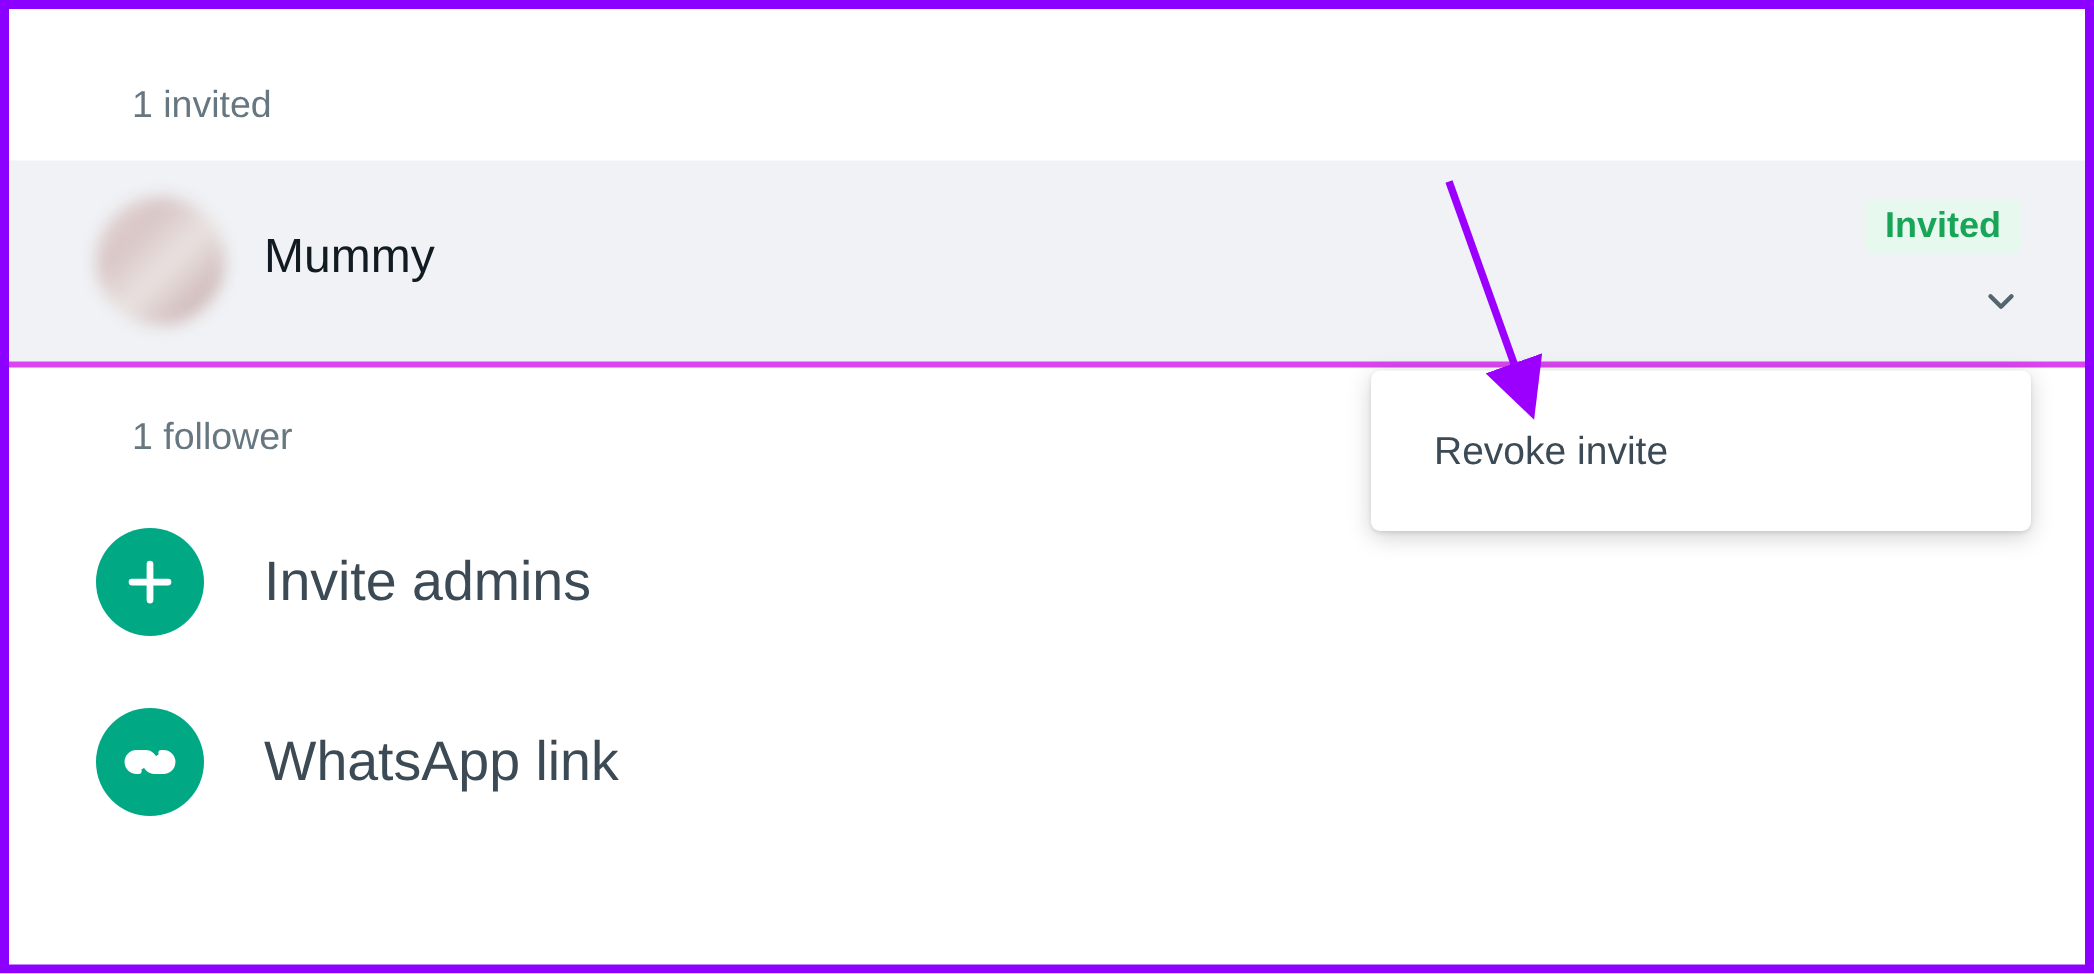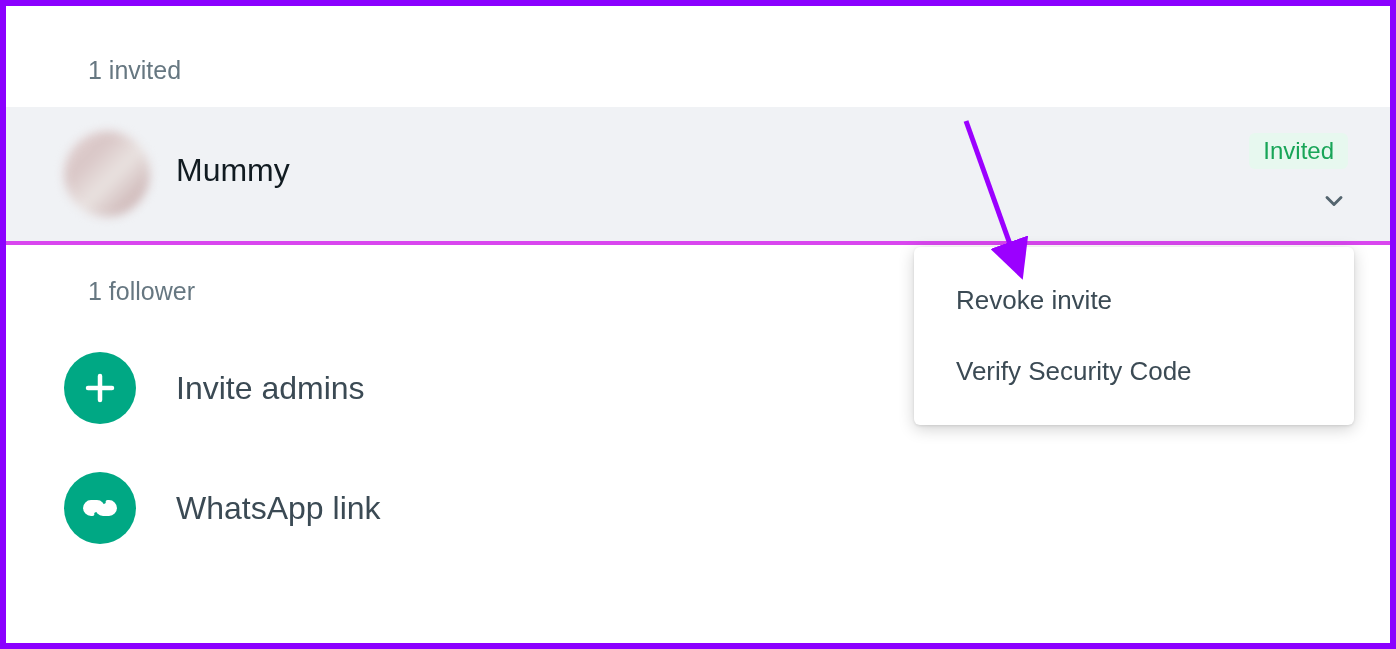--- a/index.html
+++ b/index.html
@@ -62,21 +62,21 @@
     flex-direction: column;
     align-items: flex-end;
     gap: 18px;
   }
   .invited-badge {
     background: #e7f8ef;
     color: #18a558;
     font-size: 24px;
     padding: 4px 14px;
     border-radius: 6px;
-    font-weight: 400;
+    font-weight: 700;
   }
   .chevron {
     color: #54656f;
   }
   .chevron svg { width: 28px; height: 28px; display:block; }
 
   .dropdown {
     position: absolute;
     top: 222px;
     left: 908px;
@@ -108,21 +108,21 @@
     height: 72px;
     border-radius: 50%;
     background: #00a884;
     display: flex;
     align-items: center;
     justify-content: center;
     flex-shrink: 0;
   }
   .action-icon svg { width: 36px; height: 36px; fill: #fff; stroke:#fff; }
   .action-label {
-    font-size: 32px;
+    font-size: 37px;
     color: #3b4a54;
   }
 
   
   .anno-arrow {
     position: absolute;
     top: 105px;
     left: 950px;
     pointer-events: none;
     z-index: 60;
@@ -169,21 +169,20 @@
             <path d="M10 12a4 4 0 0 0 4 4h4a4 4 0 0 0 0-8h-1"></path>
             <path d="M14 12a4 4 0 0 0-4-4H6a4 4 0 0 0 0 8h1"></path>
           </svg>
         </div>
         <div class="action-label">WhatsApp link</div>
       </div>
     </div>
 
     <div class="dropdown">
       <div class="dropdown-item">Revoke invite</div>
-      <div class="dropdown-item">Verify Security Code</div>
     </div>
 
     <svg class="anno-arrow" width="90" height="175">
       <defs>
         <marker id="arrowhead" markerWidth="8" markerHeight="8" refX="4" refY="4" orient="auto">
           <path d="M0,0 L8,4 L0,8 Z" fill="#9b00ff"></path>
         </marker>
       </defs>
       <line x1="10" y1="10" x2="60" y2="150" stroke="#9b00ff" stroke-width="5" marker-end="url(#arrowhead)"></line>
     </svg>

